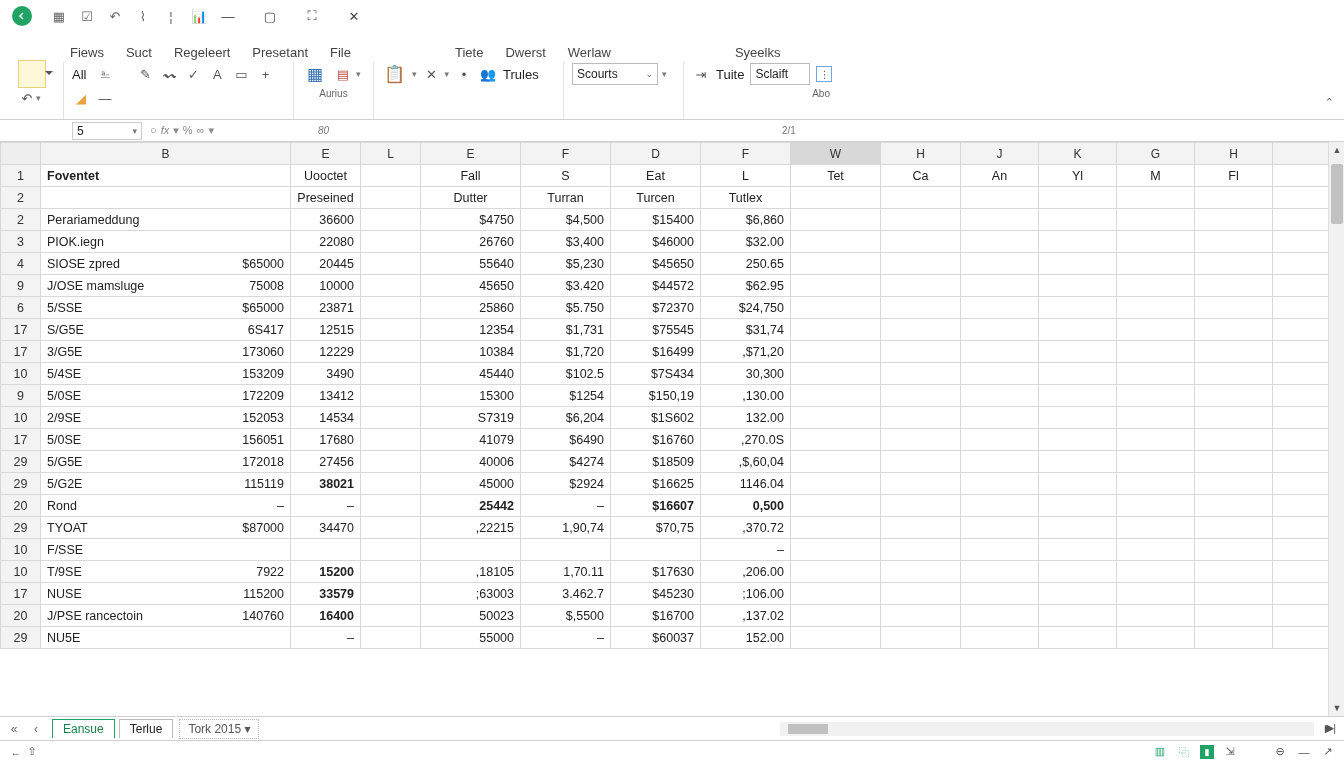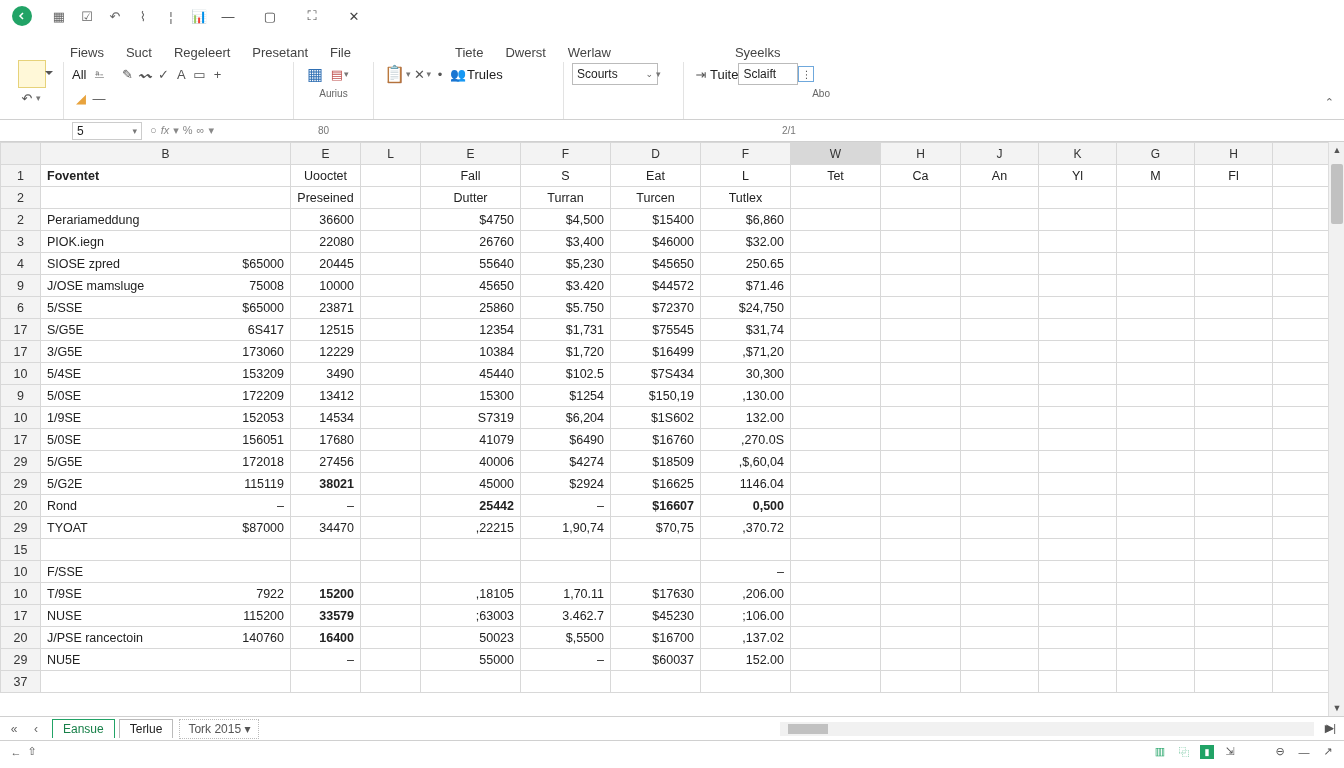--- a/index.html
+++ b/index.html
@@ -15,34 +15,34 @@
   .titlebar .right { display: flex; gap: 2px; }
   .win-btn { width: 40px; height: 28px; display: flex; align-items: center; justify-content: center; color: #444; font-size: 13px; }
   
   .ribbon-tabs { height: 28px; display: flex; align-items: flex-end; padding: 0 25px 0 70px; gap: 22px; font-size: 13px; color: #444; }
   .ribbon-tabs .spacer { width: 60px; }
   
   .ribbon { height: 60px; border-bottom: 1px solid #d0d0d0; display: flex; padding: 2px 10px 0 10px; position: relative; }
   .ribbon-collapse { position:absolute; right:10px; top:36px; color:#666; font-size:11px; }
   .rgroup { display: flex; flex-direction: column; padding: 0 8px; border-right: 1px solid #e3e3e3; }
   .rgroup:last-child { border-right: none; }
-  .rrow { display: flex; align-items: center; height: 24px; }
+  .rrow { display: flex; align-items: center; gap: 6px; height: 24px; }
   .ricon { width: 18px; height: 18px; display:inline-flex; align-items:center; justify-content:center; color:#555; font-size:13px; }
   .ricon.big { width: 26px; height: 26px; font-size:17px; }
   .rlabel { font-size: 10px; color: #666; text-align: center; margin-top:2px; }
   .paste-btn { width: 28px; height: 28px; background: #fff8d8; border:1px solid #e6d27a; margin-right:4px; position:relative; }
   .paste-btn::after { content:""; position:absolute; right:-8px; top:10px; border:4px solid transparent; border-top-color:#555; }
   .dd { font-size:9px; color:#777; margin-left:-2px; }
   .combo { height:22px; border:1px solid #bbb; font-size:12px; padding:0 4px; display:flex; align-items:center; background:#fff; }
   .combo .arrow { margin-left:auto; font-size:9px; color:#666; }
   
   .formula-bar { height: 22px; border-bottom: 1px solid #d0d0d0; display:flex; align-items:center; font-size:12px; padding: 0 10px; gap:8px; position:relative; }
   .namebox { width:70px; height:18px; border:1px solid #ccc; padding:0 4px; display:flex; align-items:center; }
   .fx-icons { display:flex; gap:4px; color:#888; font-size:11px; }
-  .fb-mid { position:absolute; left:318px; font-size:10px; color:#777; }
+  .fb-mid { position:absolute; left:318px; font-size:10px; color:#777;font-style:italic; }
   .fb-mid2 { position:absolute; left:555px; font-size:10px; color:#777; }
   .fb-mid3 { position:absolute; left:682px; font-size:10px; color:#777; }
   .fb-mid4 { position:absolute; left:782px; font-size:10px; color:#777; }
   
   .grid-wrap { position: relative; height: 574px; overflow:hidden; }
   table.grid { border-collapse: collapse; table-layout: fixed; width: 1326px; }
   .grid th, .grid td { border: 1px solid #d8d8d8; height: 22px; font-size: 12.5px; padding: 0 6px; white-space: nowrap; overflow:hidden; }
   .grid thead th { background: #f3f3f3; text-align: center; font-weight: normal; color:#333; font-size:12px; }
   .grid thead th.selcol { background:#d8d8d8; }
   .grid .corner { background: #eee; width: 40px; }
@@ -342,21 +342,21 @@
           <td class="rowhead">9</td>
           <td class="l">
             <span style="float:left">J/OSE mamsluge</span>
             <span style="float:right">75008</span>
           </td>
           <td>10000</td>
           <td></td>
           <td>45650</td>
           <td>$3.420</td>
           <td>$44572</td>
-          <td>$71.46</td>
+          <td>$62.95</td>
           <td></td>
           <td></td>
           <td></td>
           <td></td>
           <td></td>
           <td></td>
           <td></td>
         </tr>
         <tr>
           <td class="rowhead">6</td>
@@ -454,21 +454,21 @@
           <td></td>
           <td></td>
           <td></td>
           <td></td>
           <td></td>
           <td></td>
         </tr>
         <tr>
           <td class="rowhead">10</td>
           <td class="l">
-            <span style="float:left">1/9SE</span>
+            <span style="float:left">2/9SE</span>
             <span style="float:right">152053</span>
           </td>
           <td>14534</td>
           <td></td>
           <td>S7319</td>
           <td>$6,204</td>
           <td>$1S602</td>
           <td>132.00</td>
           <td></td>
           <td></td>
@@ -572,40 +572,20 @@
           <td>,370.72</td>
           <td></td>
           <td></td>
           <td></td>
           <td></td>
           <td></td>
           <td></td>
           <td></td>
         </tr>
         <tr>
-          <td class="rowhead">15</td>
-          <td class="l">
-            <span style="float:left"></span>
-            <span style="float:right"></span>
-          </td>
-          <td></td>
-          <td></td>
-          <td></td>
-          <td></td>
-          <td></td>
-          <td></td>
-          <td></td>
-          <td></td>
-          <td></td>
-          <td></td>
-          <td></td>
-          <td></td>
-          <td></td>
-        </tr>
-        <tr>
           <td class="rowhead">10</td>
           <td class="l">
             <span style="float:left">F/SSE</span>
             <span style="float:right"></span>
           </td>
           <td></td>
           <td></td>
           <td></td>
           <td></td>
           <td></td>
@@ -683,40 +663,20 @@
           <td class="l">
             <span style="float:left">NU5E</span>
             <span style="float:right"></span>
           </td>
           <td>–</td>
           <td></td>
           <td>55000</td>
           <td>–</td>
           <td>$60037</td>
           <td>152.00</td>
-          <td></td>
-          <td></td>
-          <td></td>
-          <td></td>
-          <td></td>
-          <td></td>
-          <td></td>
-        </tr>
-        <tr>
-          <td class="rowhead">37</td>
-          <td class="l">
-            <span style="float:left"></span>
-            <span style="float:right"></span>
-          </td>
-          <td></td>
-          <td></td>
-          <td></td>
-          <td></td>
-          <td></td>
-          <td></td>
           <td></td>
           <td></td>
           <td></td>
           <td></td>
           <td></td>
           <td></td>
           <td></td>
         </tr>
       </tbody>
   </table>

